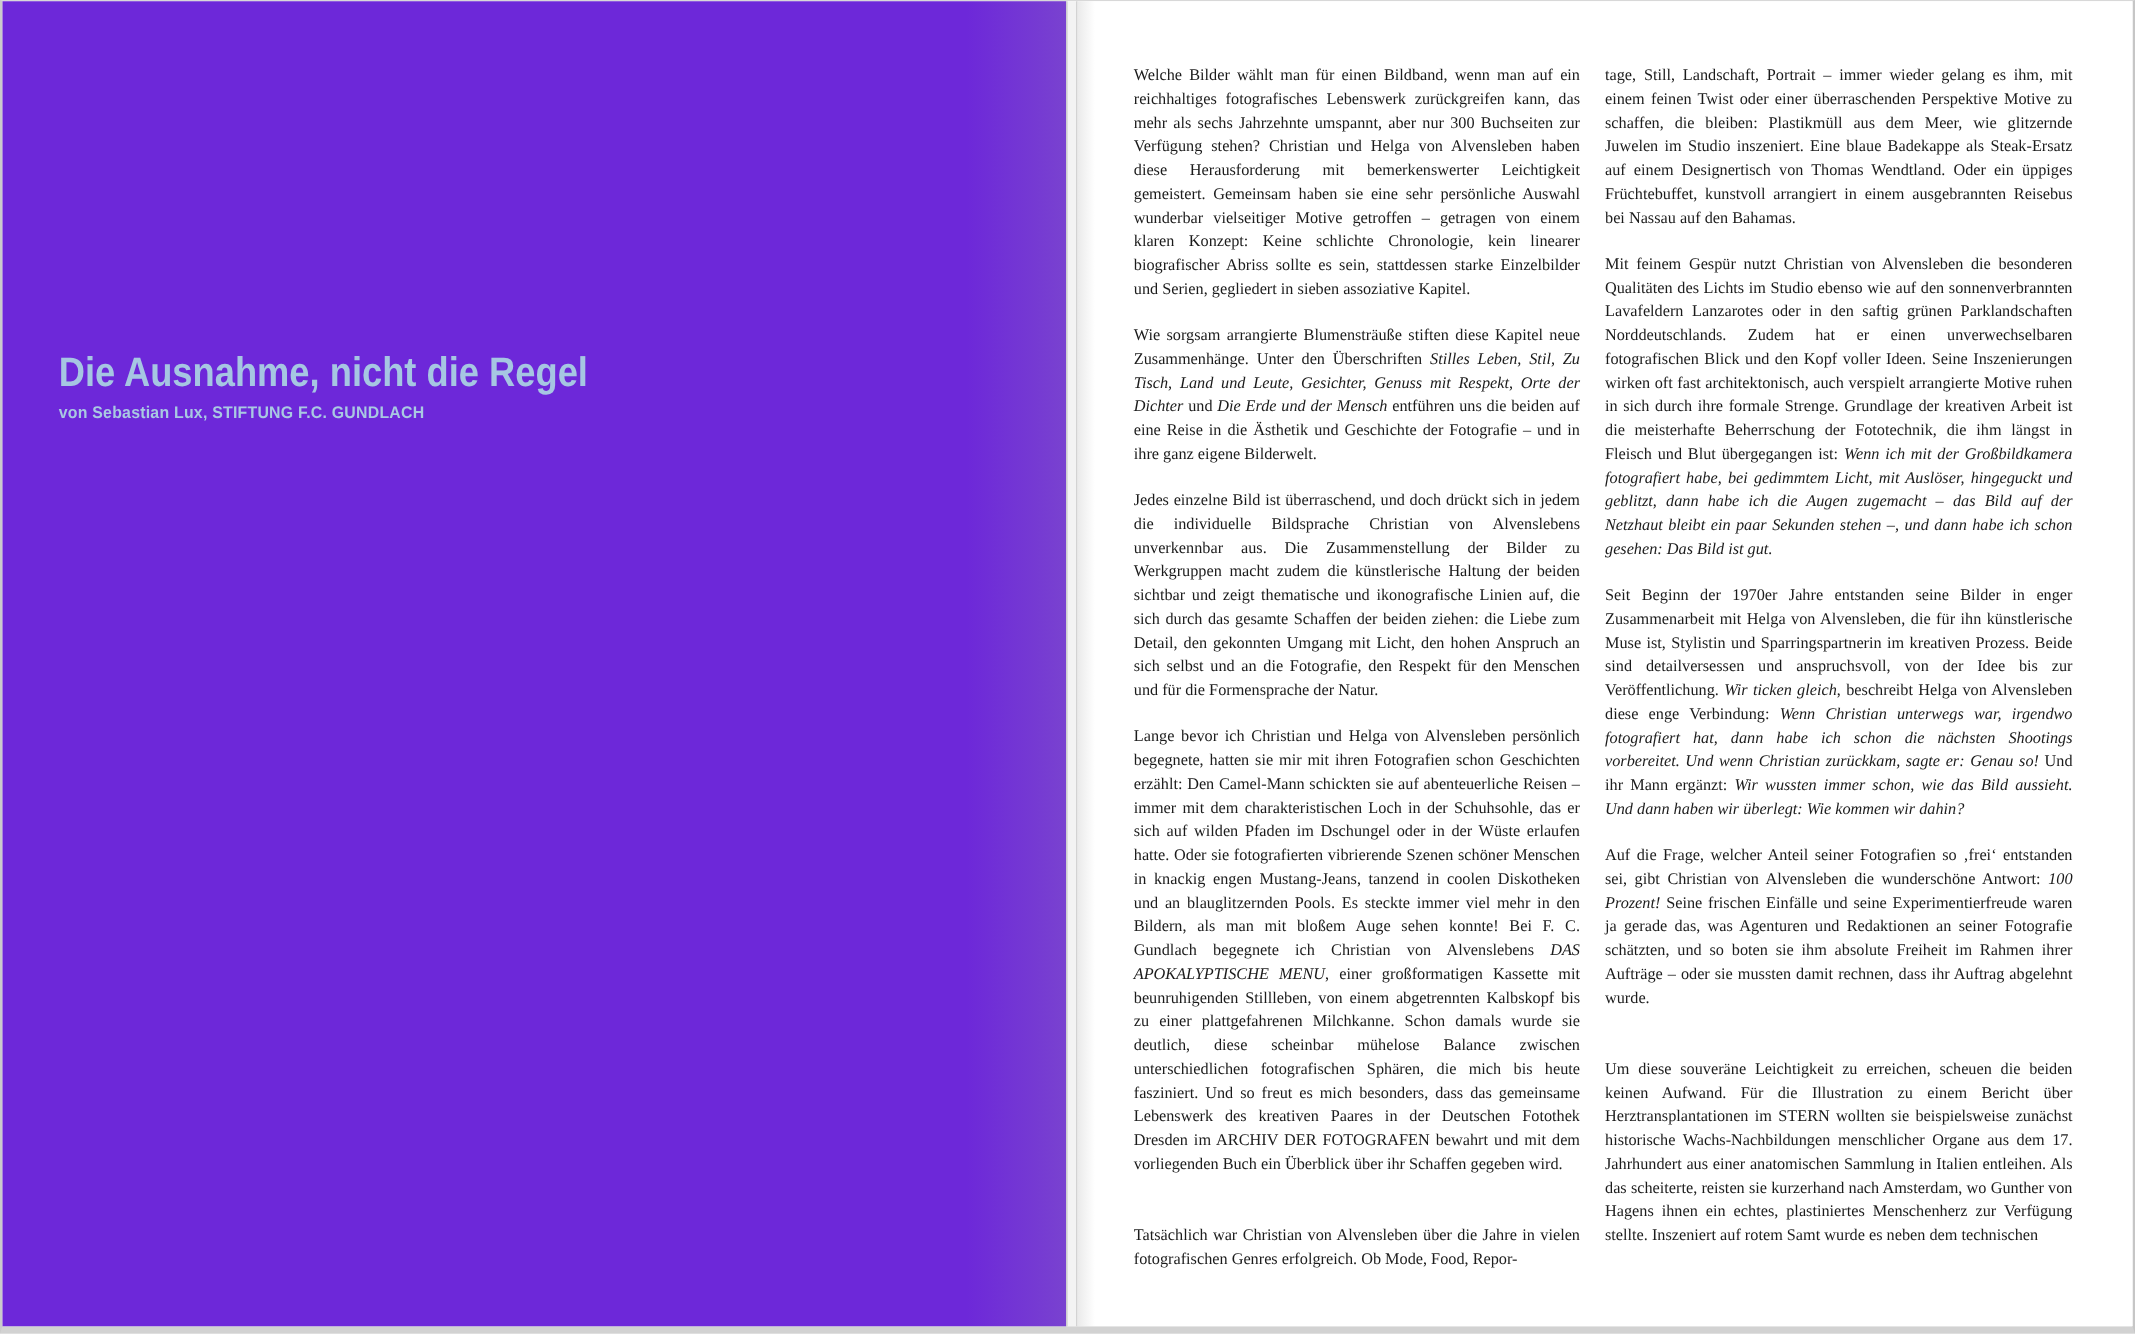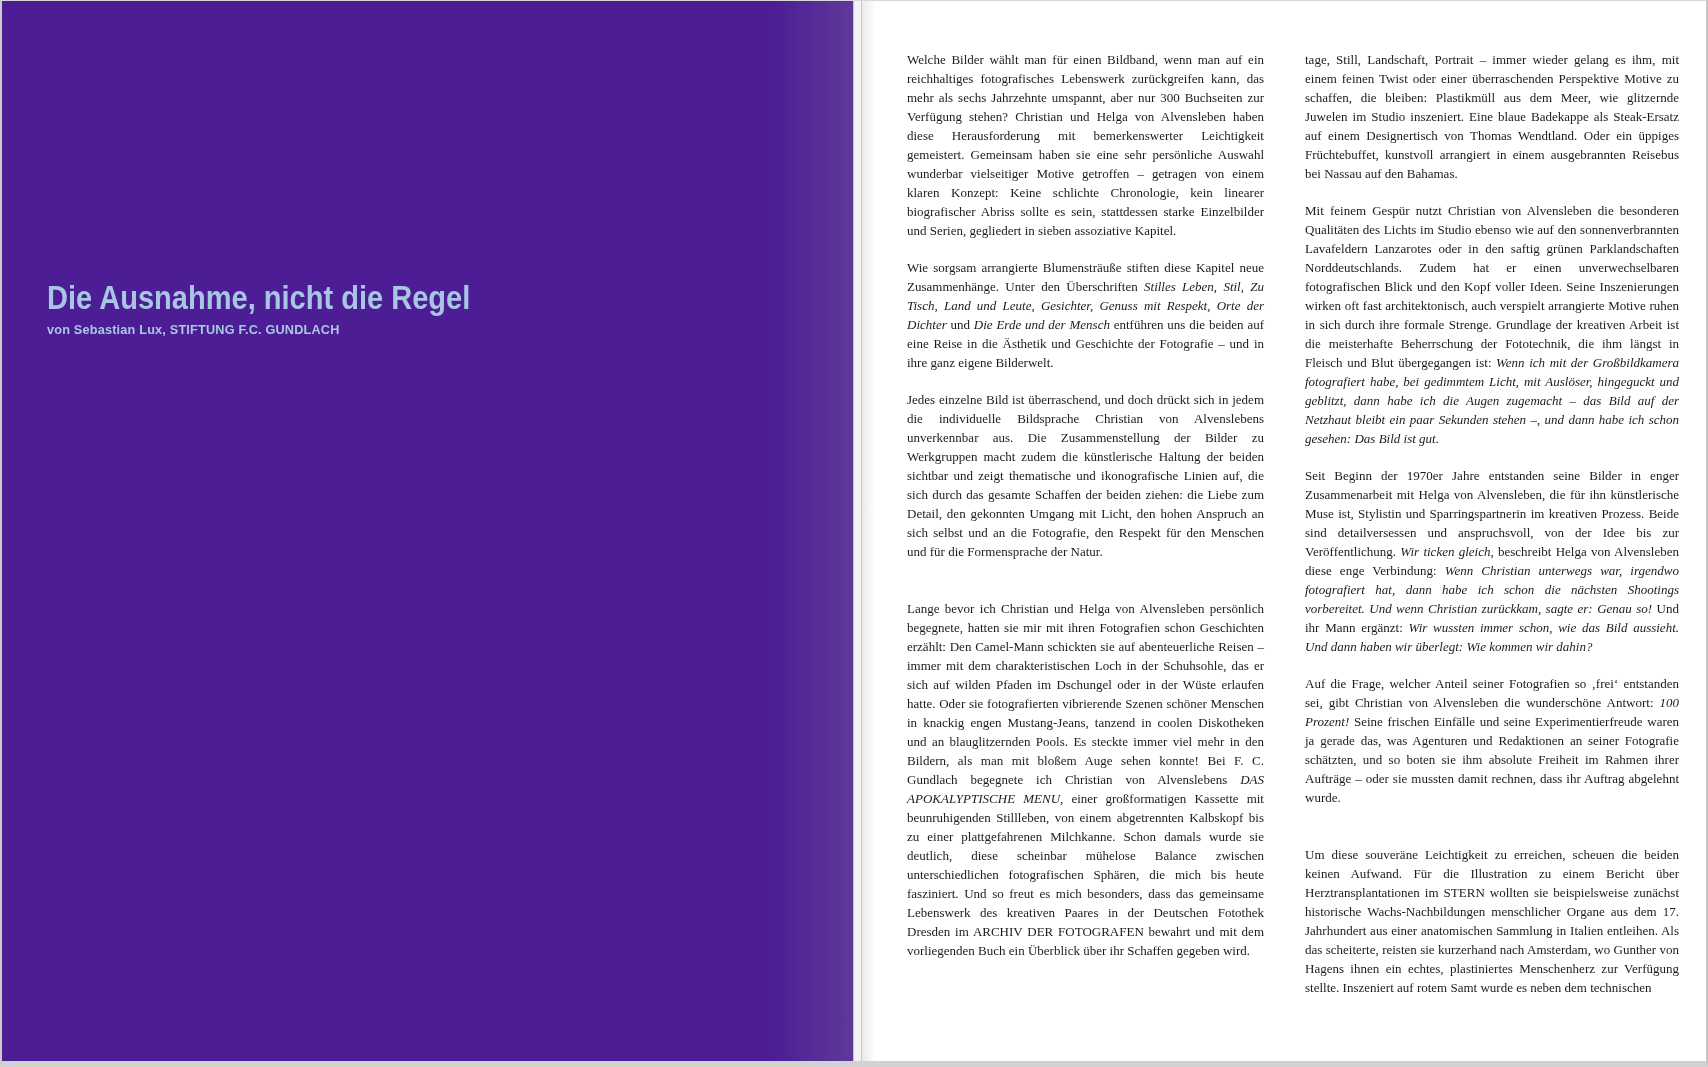--- a/index.html
+++ b/index.html
@@ -19,21 +19,21 @@
   .spread{
     position:absolute;inset:0;
     background:#ffffff;
     border-left:2px solid #cbcbcb;
     border-top:1px solid #d8d8d8;
     border-right:2px solid #c6c6c6;
     border-bottom:6px solid #d2d2d2;
   }
   .page-left{
     position:absolute;left:0;top:0;width:851px;height:100%;
-    background:#4c1d95;
+    background:#6d28d9;
   }
   .page-left::after{
     content:'';position:absolute;top:0;right:0;width:80px;height:100%;
     background:linear-gradient(90deg, rgba(180,180,180,0) 0%, rgba(170,170,170,0.20) 100%);
   }
   .spine{
     position:absolute;left:851px;top:0;width:9px;height:100%;
     background:#f3f3f3;
     border-left:1px solid #c6c6c6;
     border-right:1px solid #c9c9c9;
@@ -68,21 +68,21 @@
     letter-spacing:0.2px;
     color:var(--byline-blue);
     white-space:nowrap;
     transform:scaleX(0.94);
     transform-origin:0 50%;
     margin:6px 0 0 0;
   }
   .text-area{
     position:absolute;left:45px;top:49px;
     display:flex;
-    gap:41px;
+    gap:20px;
   }
   .text-column{color:var(--text-color);}
   .text-column.c1{width:357px;}
   .text-column.c2{width:374px;}
   .text-column p{
     margin:0 0 18px 0;
     font-size:13px;
     line-height:19px;
     text-align:justify;
     hyphens:none;
@@ -104,20 +104,21 @@
 
   <div class="spine"></div>
 
   <div class="page-right">
     <div class="text-area">
       <div class="text-column c1">
           <p><span>Welche Bilder wählt man für einen Bildband, wenn man auf ein reichhaltiges fotografisches Lebenswerk zurückgreifen kann, das mehr als sechs Jahrzehnte umspannt, aber nur 300 Buchseiten zur Verfügung stehen? Christian und Helga von Alvensleben haben diese Herausforderung mit bemerkenswerter Leichtigkeit gemeistert. Gemeinsam haben sie eine sehr persönliche Auswahl wunderbar vielseitiger Motive getroffen – getragen von einem klaren Konzept: Keine schlichte Chronologie, kein linearer biografischer Abriss sollte es sein, stattdessen starke Einzelbilder und Serien, gegliedert in sieben assoziative Kapitel.</span></p>
           <p><span>Wie sorgsam arrangierte Blumensträuße stiften diese Kapitel neue Zusammenhänge. Unter den Überschriften </span><i>Stilles Leben, Stil, Zu Tisch, Land und Leute, Gesichter, Genuss mit Respekt, Orte der Dichter</i><span> und </span><i>Die Erde und der Mensch</i><span> entführen uns die beiden auf eine Reise in die Ästhetik und Geschichte der Fotografie – und in ihre ganz eigene Bilderwelt.</span></p>
           <p><span>Jedes einzelne Bild ist überraschend, und doch drückt sich in jedem die individuelle Bildsprache Christian von Alvenslebens unverkennbar aus. Die Zusammenstellung der Bilder zu Werkgruppen macht zudem die künstlerische Haltung der beiden sichtbar und zeigt thematische und ikonografische Linien auf, die sich durch das gesamte Schaffen der beiden ziehen: die Liebe zum Detail, den gekonnten Umgang mit Licht, den hohen Anspruch an sich selbst und an die Fotografie, den Respekt für den Menschen und für die Formensprache der Natur.</span></p>
           <p><span>Lange bevor ich Christian und Helga von Alvensleben persönlich begegnete, hatten sie mir mit ihren Fotografien schon Geschichten erzählt: Den Camel-Mann schickten sie auf abenteuerliche Reisen – immer mit dem charakteristischen Loch in der Schuhsohle, das er sich auf wilden Pfaden im Dschungel oder in der Wüste erlaufen hatte. Oder sie fotografierten vibrierende Szenen schöner Menschen in knackig engen Mustang-Jeans, tanzend in coolen Diskotheken und an blauglitzernden Pools. Es steckte immer viel mehr in den Bildern, als man mit bloßem Auge sehen konnte! Bei F. C. Gundlach begegnete ich Christian von Alvenslebens </span><i>DAS APOKALYPTISCHE MENU</i><span>, einer großformatigen Kassette mit beunruhigenden Stillleben, von einem abgetrennten Kalbskopf bis zu einer plattgefahrenen Milchkanne. Schon damals wurde sie deutlich, diese scheinbar mühelose Balance zwischen unterschiedlichen fotografischen Sphären, die mich bis heute fasziniert. Und so freut es mich besonders, dass das gemeinsame Lebenswerk des kreativen Paares in der Deutschen Fotothek Dresden im ARCHIV DER FOTOGRAFEN bewahrt und mit dem vorliegenden Buch ein Überblick über ihr Schaffen gegeben wird.</span></p>
+          <p><span>Tatsächlich war Christian von Alvensleben über die Jahre in vielen fotografischen Genres erfolgreich. Ob Mode, Food, Repor-</span></p>
         </div>
       <div class="text-column c2">
           <p><span>tage, Still, Landschaft, Portrait – immer wieder gelang es ihm, mit einem feinen Twist oder einer überraschenden Perspektive Motive zu schaffen, die bleiben: Plastikmüll aus dem Meer, wie glitzernde Juwelen im Studio inszeniert. Eine blaue Badekappe als Steak-Ersatz auf einem Designertisch von Thomas Wendtland. Oder ein üppiges Früchtebuffet, kunstvoll arrangiert in einem ausgebrannten Reisebus bei Nassau auf den Bahamas.</span></p>
           <p><span>Mit feinem Gespür nutzt Christian von Alvensleben die besonderen Qualitäten des Lichts im Studio ebenso wie auf den sonnenverbrannten Lavafeldern Lanzarotes oder in den saftig grünen Parklandschaften Norddeutschlands. Zudem hat er einen unverwechselbaren fotografischen Blick und den Kopf voller Ideen. Seine Inszenierungen wirken oft fast architektonisch, auch verspielt arrangierte Motive ruhen in sich durch ihre formale Strenge. Grundlage der kreativen Arbeit ist die meisterhafte Beherrschung der Fototechnik, die ihm längst in Fleisch und Blut übergegangen ist: </span><i>Wenn ich mit der Großbildkamera fotografiert habe, bei gedimmtem Licht, mit Auslöser, hingeguckt und geblitzt, dann habe ich die Augen zugemacht – das Bild auf der Netzhaut bleibt ein paar Sekunden stehen –, und dann habe ich schon gesehen: Das Bild ist gut.</i></p>
           <p><span>Seit Beginn der 1970er Jahre entstanden seine Bilder in enger Zusammenarbeit mit Helga von Alvensleben, die für ihn künstlerische Muse ist, Stylistin und Sparringspartnerin im kreativen Prozess. Beide sind detailversessen und anspruchsvoll, von der Idee bis zur Veröffentlichung. </span><i>Wir ticken gleich</i><span>, beschreibt Helga von Alvensleben diese enge Verbindung: </span><i>Wenn Christian unterwegs war, irgendwo fotografiert hat, dann habe ich schon die nächsten Shootings vorbereitet. Und wenn Christian zurückkam, sagte er: Genau so!</i><span> Und ihr Mann ergänzt: </span><i>Wir wussten immer schon, wie das Bild aussieht. Und dann haben wir überlegt: Wie kommen wir dahin?</i></p>
           <p><span>Auf die Frage, welcher Anteil seiner Fotografien so ‚frei‘ entstanden sei, gibt Christian von Alvensleben die wunderschöne Antwort: </span><i>100 Prozent!</i><span> Seine frischen Einfälle und seine Experimentierfreude waren ja gerade das, was Agenturen und Redaktionen an seiner Fotografie schätzten, und so boten sie ihm absolute Freiheit im Rahmen ihrer Aufträge – oder sie mussten damit rechnen, dass ihr Auftrag abgelehnt wurde.</span></p>
           <p><span>Um diese souveräne Leichtigkeit zu erreichen, scheuen die beiden keinen Aufwand. Für die Illustration zu einem Bericht über Herztransplantationen im STERN wollten sie beispielsweise zunächst historische Wachs-Nachbildungen menschlicher Organe aus dem 17. Jahrhundert aus einer anatomischen Sammlung in Italien entleihen. Als das scheiterte, reisten sie kurzerhand nach Amsterdam, wo Gunther von Hagens ihnen ein echtes, plastiniertes Menschenherz zur Verfügung stellte. Inszeniert auf rotem Samt wurde es neben dem technischen</span></p>
         </div>
     </div>
   </div>

